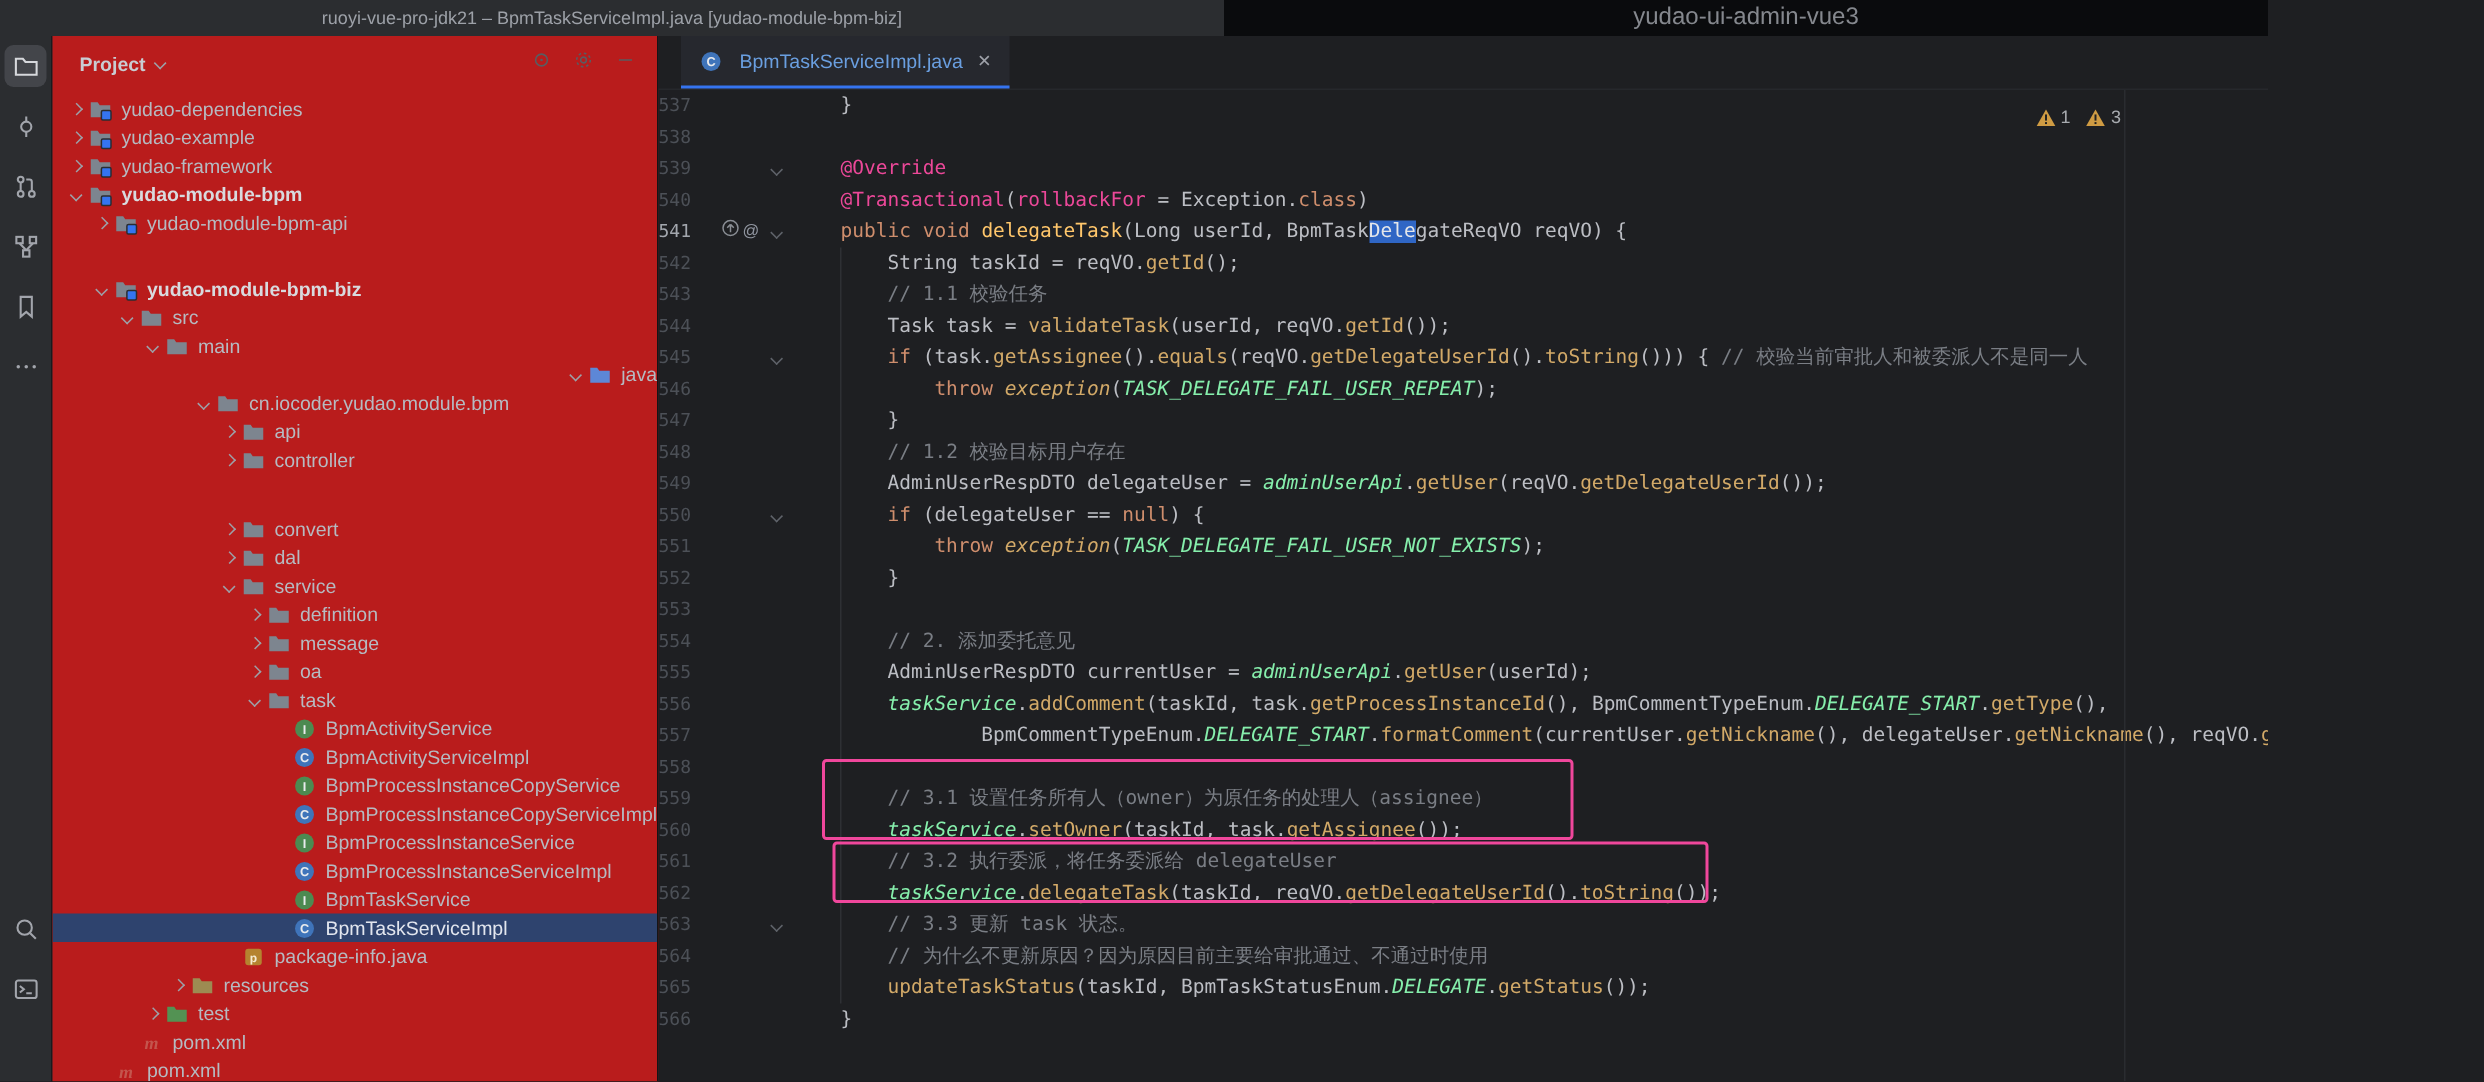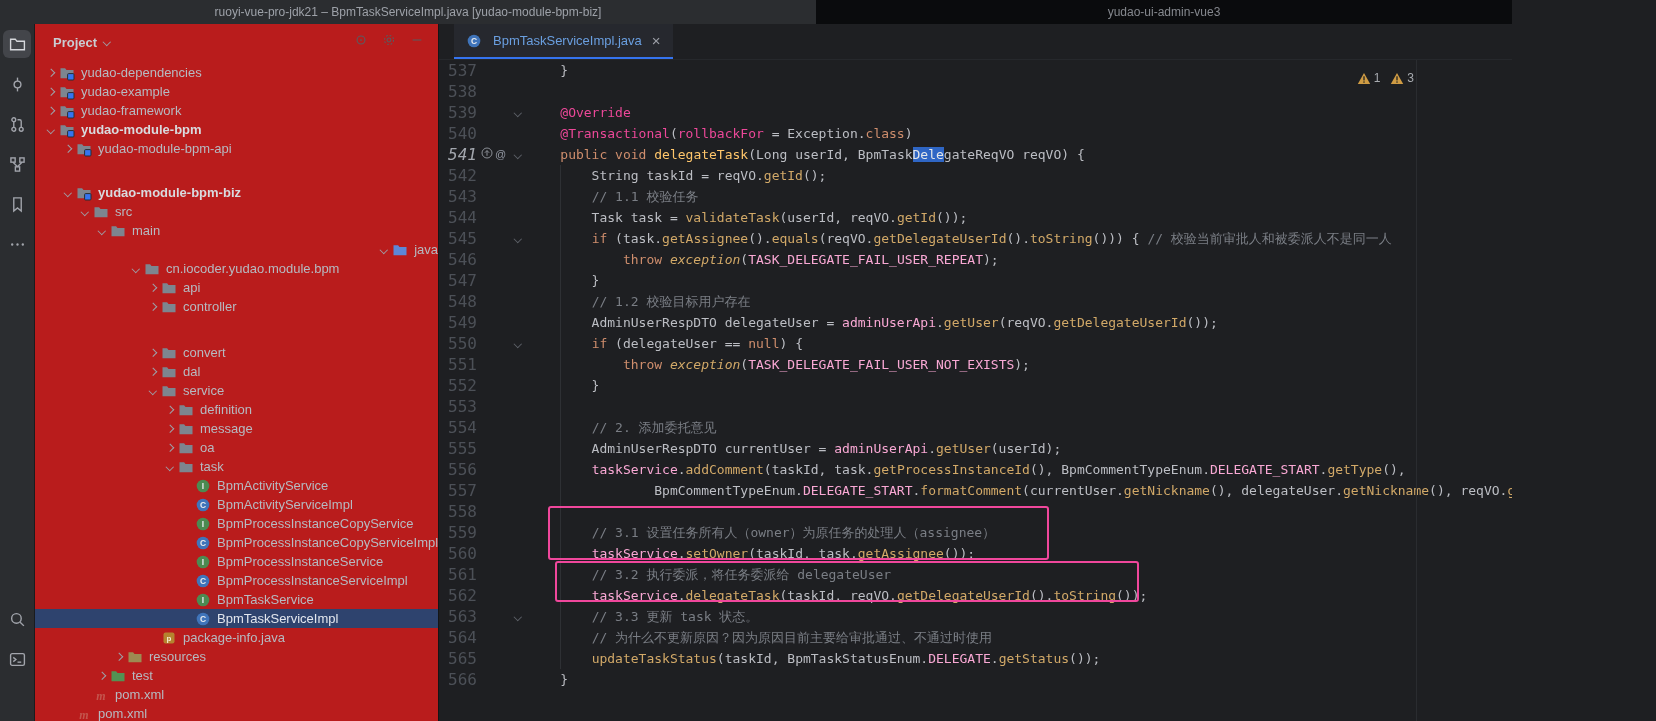--- a/index.html
+++ b/index.html
@@ -4,21 +4,21 @@
 <style>
   * { box-sizing: border-box; margin: 0; padding: 0; }
   html,body { width:1656px; height:721px; overflow:hidden; background:#1e1f22;
               font-family:"Liberation Sans", sans-serif; }
   .window { position:relative; width:1512px; height:721px; }
 
   
   .titlebar { height:24px; display:flex; }
   .titlebar-left { width:816px; background:#2b2d30; color:#9da1a8; font-size:12px;
                    display:flex; align-items:center; justify-content:center; }
-  .titlebar-right { flex:1; background:#0a0b0d; color:#85888e; font-size:12px;
+  .titlebar-right { flex:1; background:#0a0b0d; color:#85888e; font-size:16px;
                     display:flex; align-items:center; justify-content:center; }
 
   .main { display:flex; height:697px; }
 
   
   .toolstripe { width:35px; background:#2b2d30; border-right:1px solid #1a1b1e;
                 display:flex; flex-direction:column; align-items:center;
                 padding-top:6px; padding-bottom:36px; flex:0 0 35px; }
   .stripe-icon { width:28px; height:28px; margin-bottom:12px; border-radius:6px;
                  display:flex; align-items:center; justify-content:center; }
@@ -57,32 +57,32 @@
   .tab { display:flex; align-items:center; gap:7px; padding:0 12px;
          background:#26282e; border-bottom:2px solid #3574f0; color:#6a9fe0; font-size:13px; }
   .tab-close { color:#9da0a8; font-size:15px; line-height:1; margin-left:3px; }
 
   .editor-content { position:relative; flex:1; overflow:hidden;
                     font-family:"DejaVu Sans Mono", monospace; font-size:13px; line-height:21px; }
   .col-guide { position:absolute; left:977px; top:0; bottom:0; width:1px; background:#2a2c30; }
   .indent-guide { position:absolute; width:1px; background:#2e3034; }
 
   .code-line { display:flex; height:21px; white-space:pre; }
-  .ln { flex:0 0 42px; text-align:right; color:#4c5057; font-size:16px; padding-right:4px; }
-  .ln.active { color:#a3a7ae;font-style:italic; }
+  .ln { flex:0 0 42px; color:#4c5057; font-size:12px; padding-right:4px; }
+  .ln.active { color:#a3a7ae; }
   .gicons { flex:0 0 26px; display:flex; align-items:center; gap:2px; justify-content:flex-start; }
   .at-icon { color:#9196a1; font-size:11px; font-family:"Liberation Sans", sans-serif; }
   .fold { flex:0 0 22px; display:flex; align-items:center; justify-content:center; }
   .code-text { white-space:pre; }
 
   .tk-p { color:#bcbec4; }
   .tk-k { color:#cf8e6d; }
   .tk-a { color:#ec4899; }
   .tk-c { color:#7a7e85; }
-  .tk-v { color:#f9a8d4; }
+  .tk-v { color:#86efac; font-style:italic; }
   .tk-m { color:#d2a968; }
   .tk-d { color:#ffc66b; }
   .tk-i { color:#d2a968; font-style:italic; }
   .tk-s { color:#e3e6ea; background:#2f66c5; }
 
   .hl-box { position:absolute; border:2px solid #f0479c; border-radius:3px; pointer-events:none; }
 
   .inspections { position:absolute; top:8px; right:98px; display:flex; gap:10px; align-items:center; }
   .insp-item { display:flex; align-items:center; gap:3px; }
   .insp-count { color:#a8abb0; font-size:12px; font-family:"Liberation Sans", sans-serif; }

